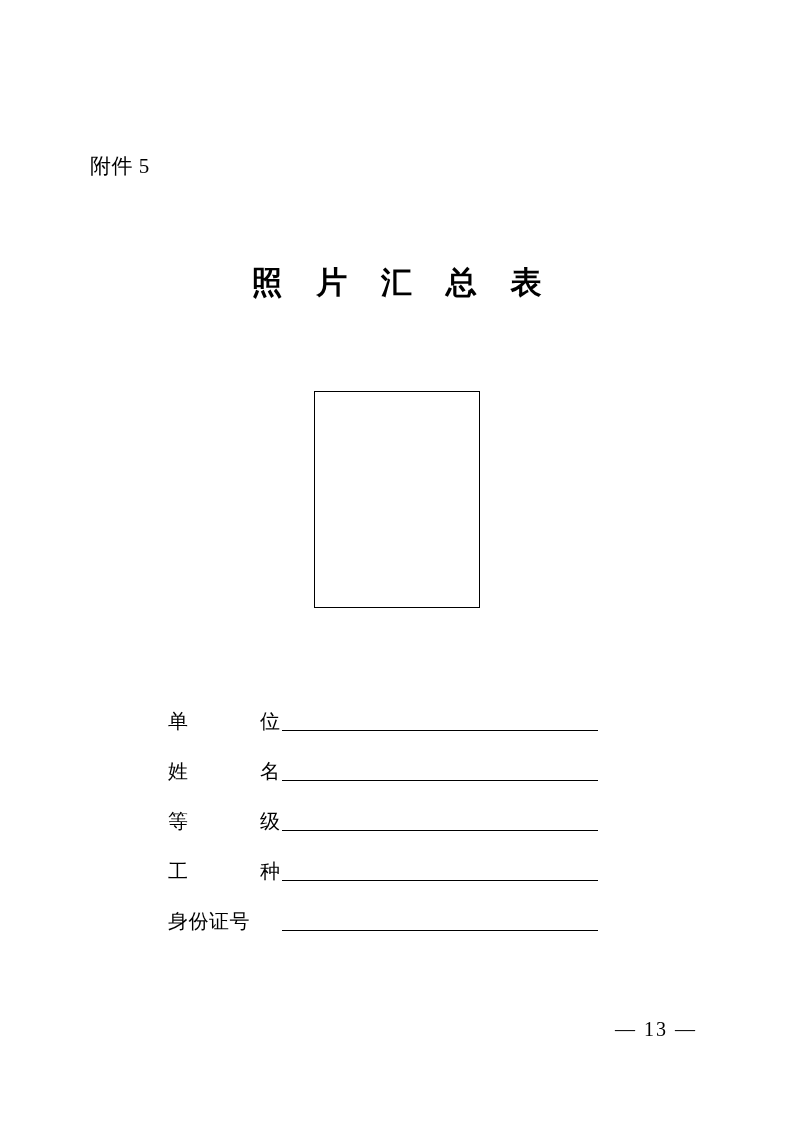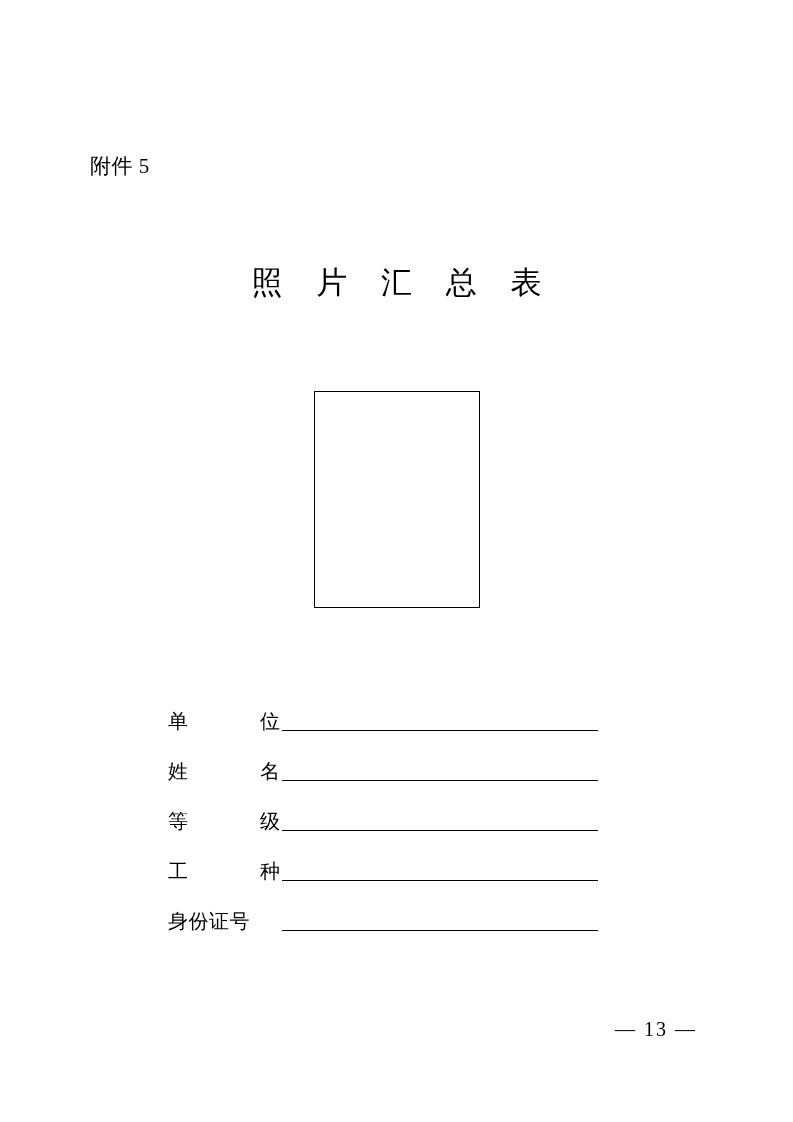--- a/index.html
+++ b/index.html
@@ -33,21 +33,21 @@
   }
 
   
   .doc-title {
     position: absolute;
     left: 0;
     right: 0;
     top: 262px;
     text-align: center;
     font-size: 31px;
-    font-weight: normal;
+    font-weight: bold;
     letter-spacing: 13px;
     text-indent: 13px;
     font-family: "Liberation Serif", "DejaVu Serif", serif;
   }
 
   
   .photo-box {
     position: absolute;
     left: 314px;
     top: 391px;

